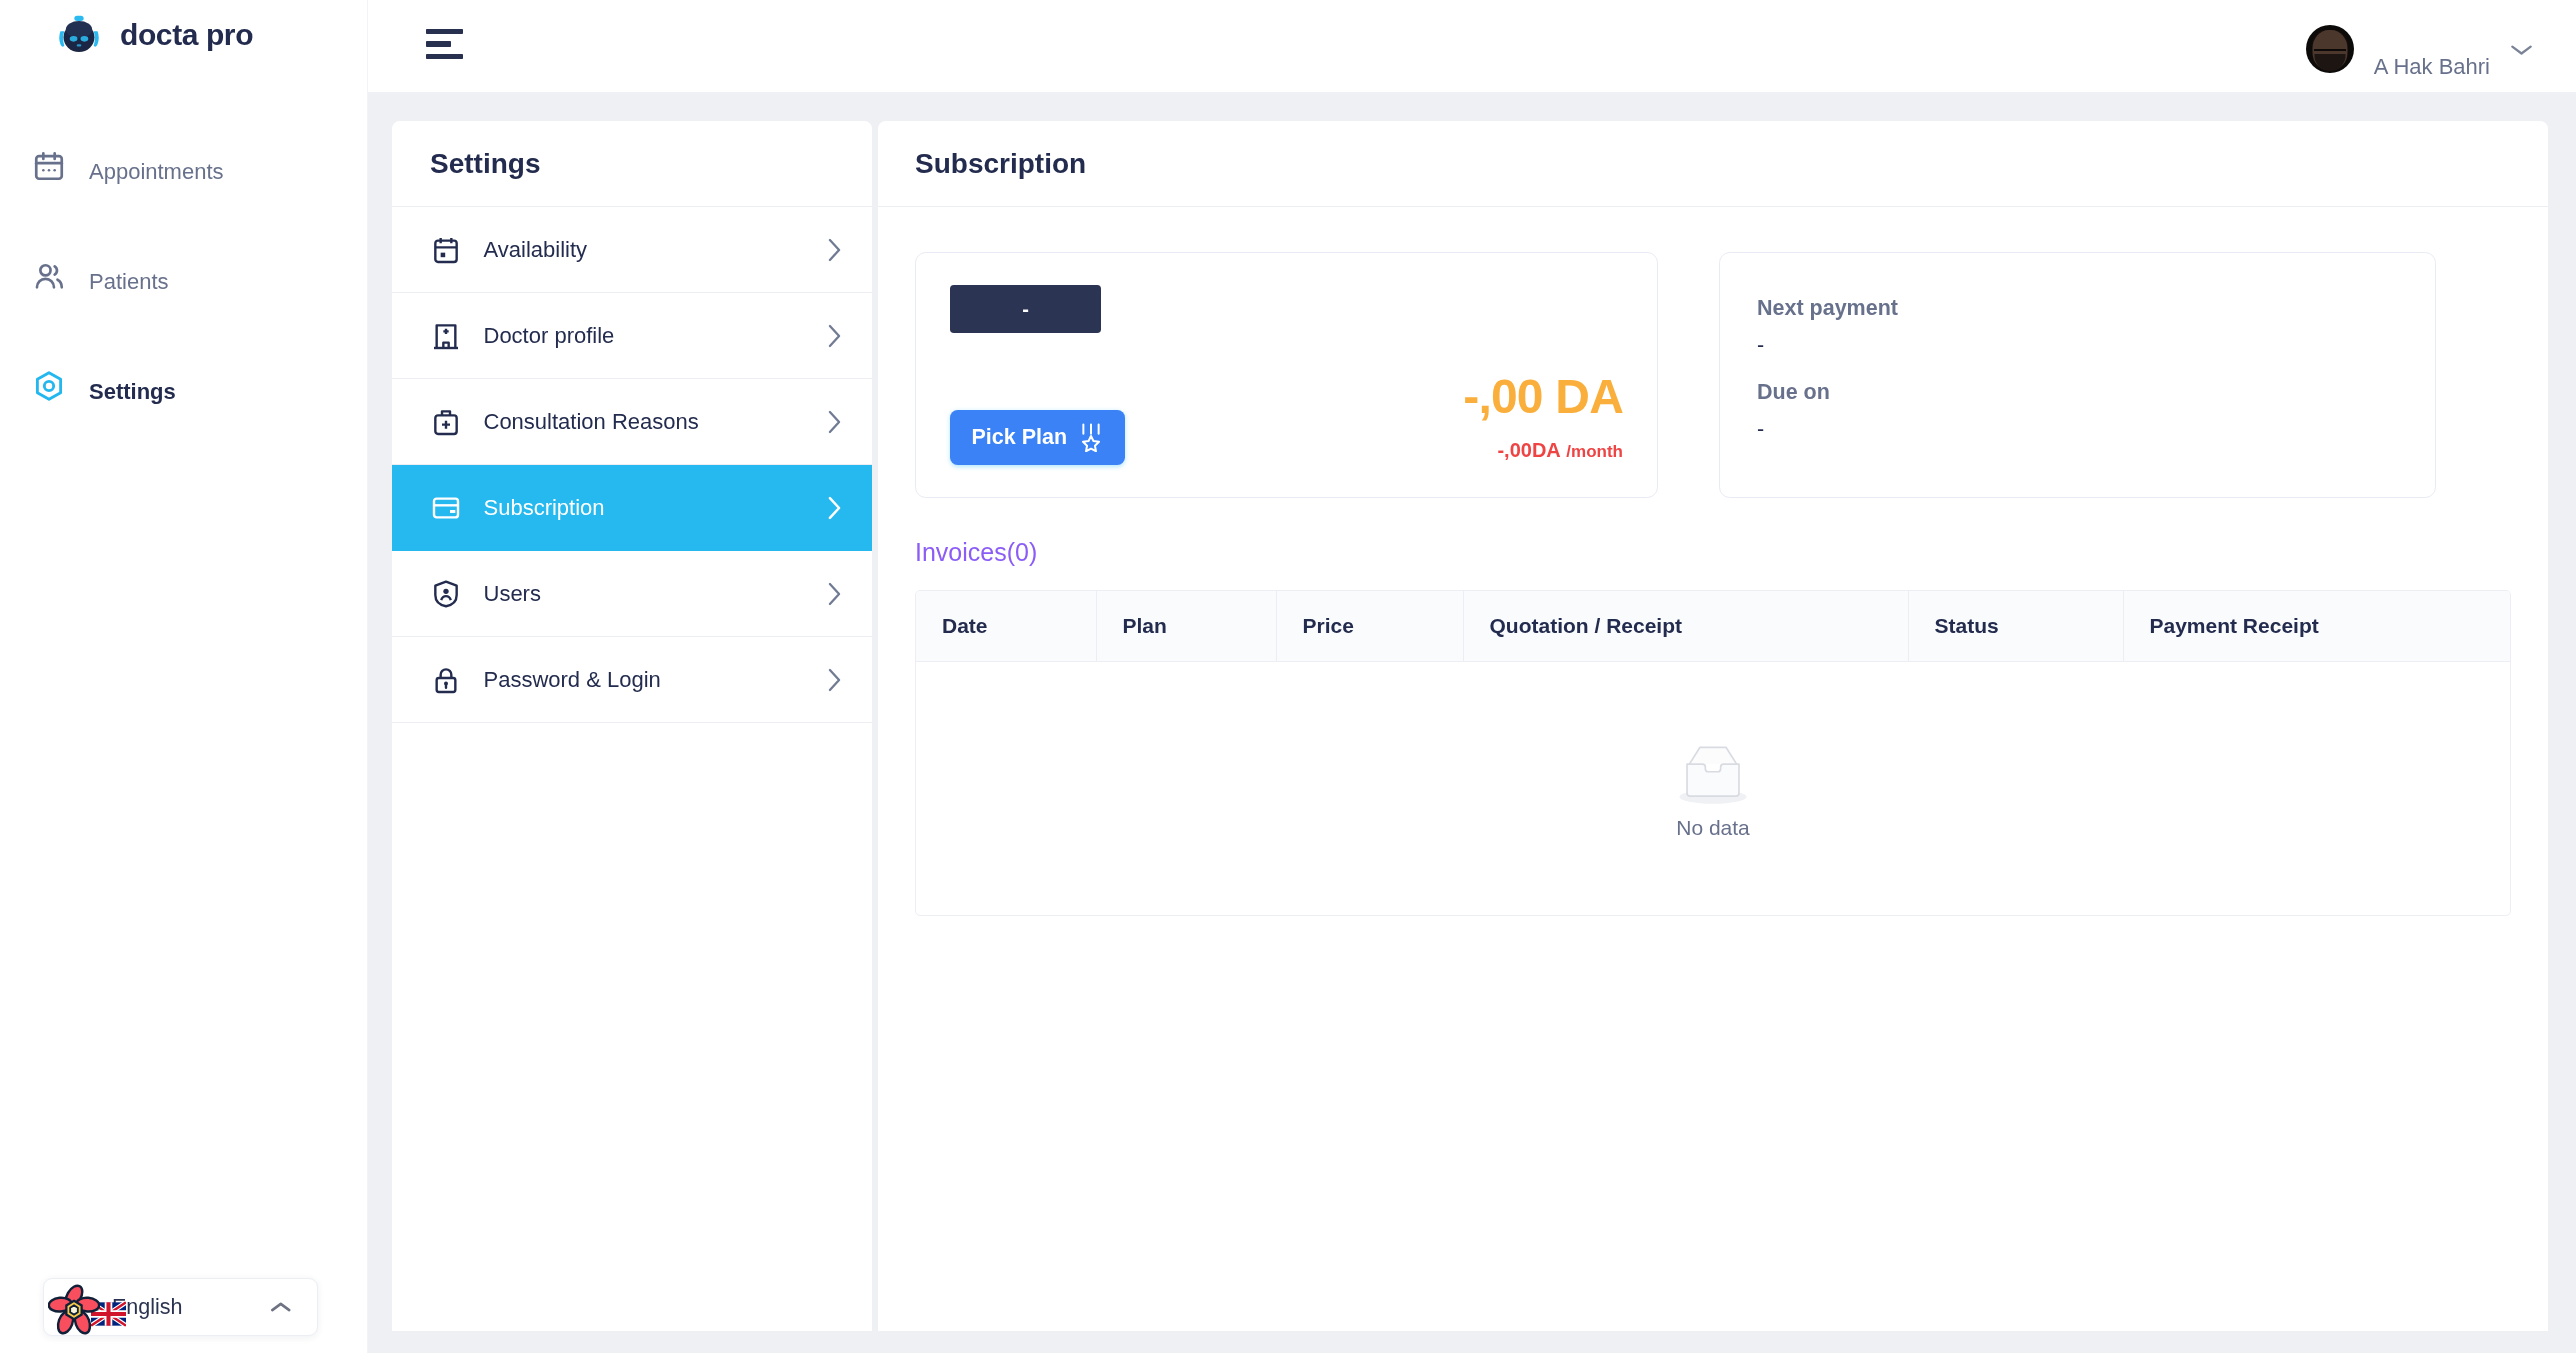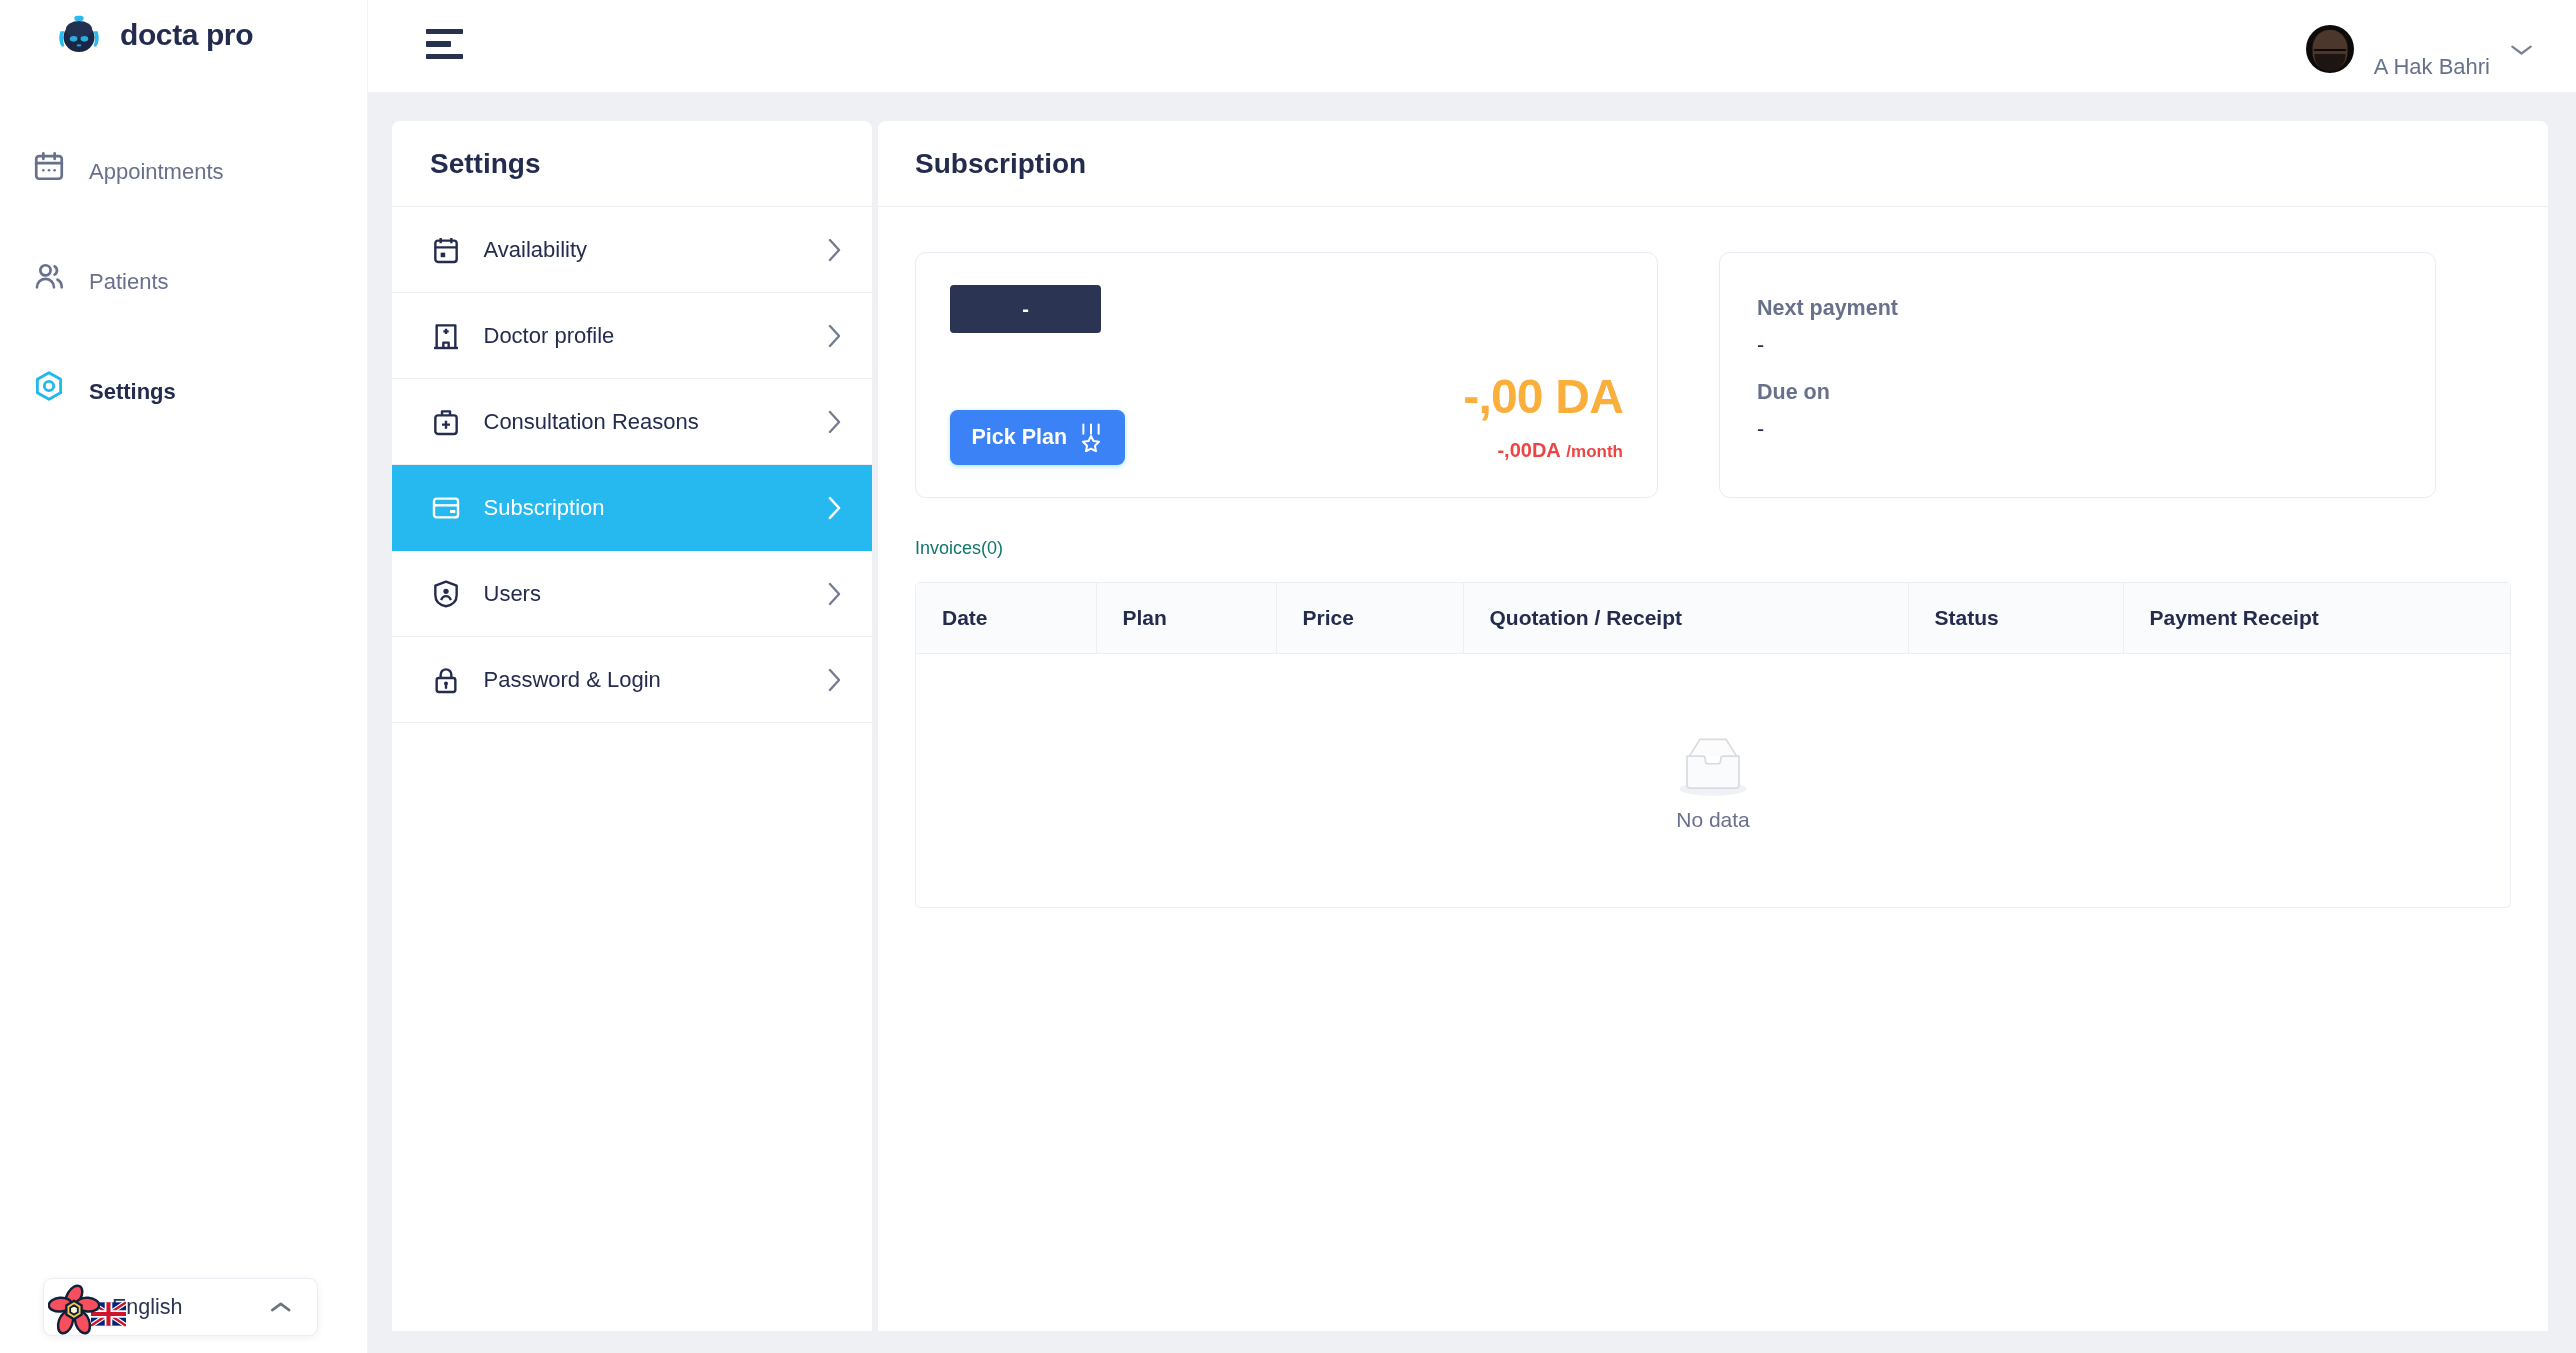--- a/index.html
+++ b/index.html
@@ -235,21 +235,21 @@
     border: 0.8px solid #e9ebf4;
     border-radius: 10.8px;
     padding: 43px 37px;
   }
   .np-label { font-size: 21.5px; font-weight: bold; color: #68718c; }
   .np-value { font-size: 21.5px; color: #232c4e; margin-top: 12.3px; }
   .np-gap { height: 21.5px; }
 
   .invoices-label {
     padding: 40px 37px 0 37px;
-    font-size: 18px; color: #0f766e;
+    font-size: 25px; color: #8b5cf6;
   }
 
   .table-wrap {
     margin: 23px 37px 0 37px;
     border: 0.8px solid #eceef4;
     border-radius: 5px;
     overflow: hidden;
   }
   table.invoices {
     width: 100%; border-collapse: collapse;

